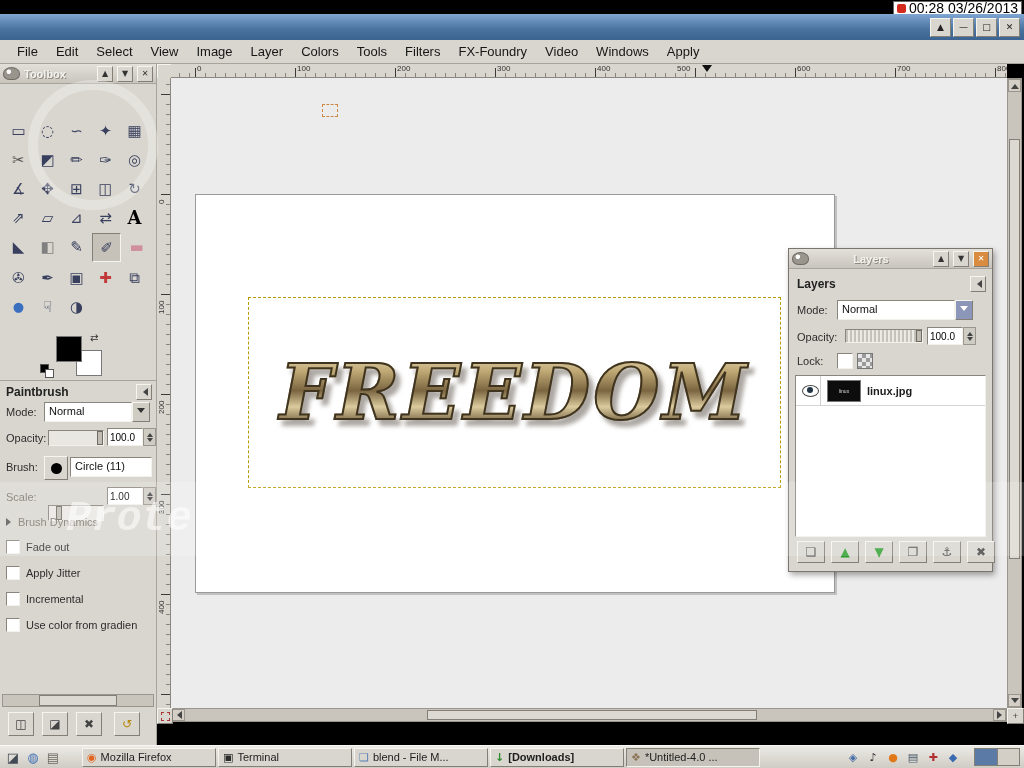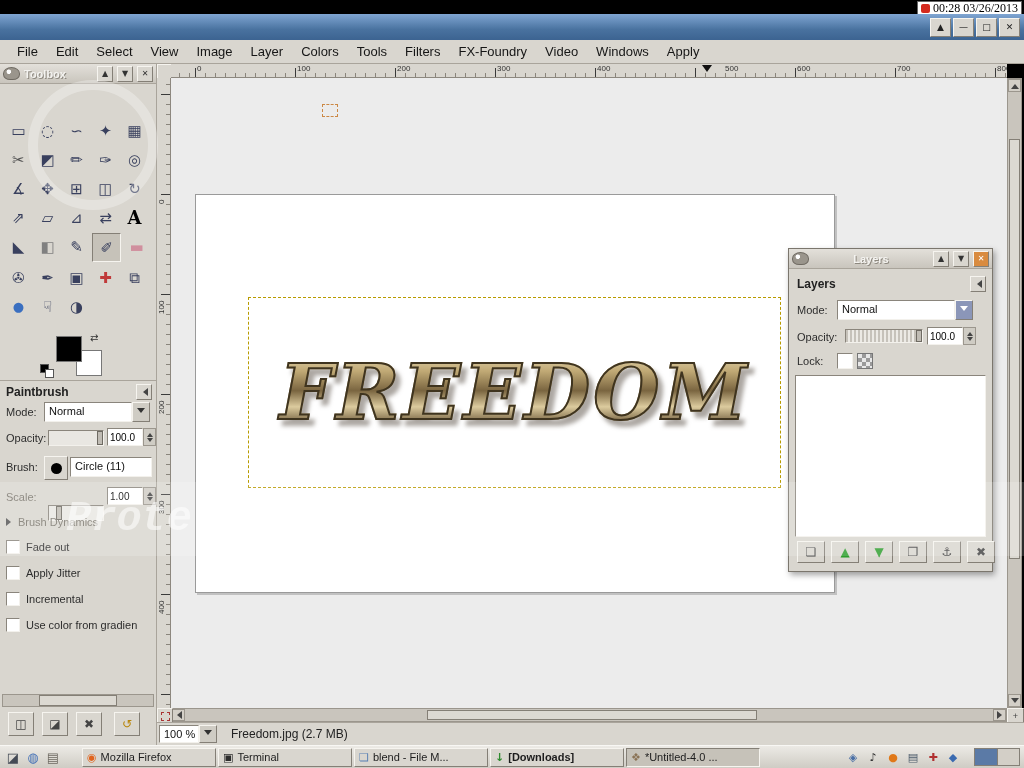--- a/index.html
+++ b/index.html
@@ -6,21 +6,21 @@
   .screen{position:relative;width:1024px;height:768px;background:#000;overflow:hidden;
           font-family:"Liberation Sans",sans-serif;color:#111;}
   .a{position:absolute;}
   .ic{font-family:"DejaVu Sans",sans-serif;}
   
   .out{border:1px solid;border-color:#f6f4ef #847f76 #847f76 #f6f4ef;background:#d9d6cf;}
   
   .topbar{left:0;top:0;width:1024px;height:14px;background:#000;}
   .clock{right:2px;top:1px;height:12px;background:#fff;border:1px solid #666;display:flex;align-items:center;padding:0 3px;gap:3px;}
   .clock-ic{width:9px;height:9px;background:#d42a1e;border-radius:2px;}
-  .clock-tx{font-family:Liberation Serif, serif;font-size:12px;line-height:10px;color:#000;}
+  .clock-tx{font-family:Liberation Sans, sans-serif;font-size:14px;line-height:10px;color:#000;}
   
   .titlebar{left:0;top:14px;width:1024px;height:26px;background:linear-gradient(180deg,#7fa5d2,#49729f 60%,#3c6391);display:flex;align-items:center;justify-content:center;}
   .title{color:#fff;font-weight:bold;font-size:12px;text-shadow:1px 1px 1px #2a4668;}
   .tbtns{position:absolute;right:4px;top:4px;display:flex;gap:2px;}
   .tbtn{width:19px;height:17px;font-size:9px;line-height:16px;text-align:center;color:#222;cursor:default;}
   
   .menubar{left:0;top:40px;width:1024px;height:24px;background:#d9d6cf;border-bottom:1px solid #a9a49b;display:flex;align-items:center;padding-left:8px;box-sizing:border-box;}
   .menu-item{font-size:13px;padding:3px 9px;color:#161616;}
   
   .panel{background:#d9d6cf;}
@@ -284,21 +284,21 @@
   </div>
 
   <div class="a out" style="left:157px;top:64px;width:14px;height:14px;"></div>
 
   <div class="a hruler" style="left:171px;top:64px;width:836px;height:14px;">
     <span class="rnum" style="left:26px;">0</span>
     <span class="rnum" style="left:126px;">100</span>
     <span class="rnum" style="left:226px;">200</span>
     <span class="rnum" style="left:326px;">300</span>
     <span class="rnum" style="left:426px;">400</span>
-    <span class="rnum" style="left:554px;">500</span>
+    <span class="rnum" style="left:506px;">500</span>
     <span class="rnum" style="left:626px;">600</span>
     <span class="rnum" style="left:726px;">700</span>
     <span class="rnum" style="left:826px;">800</span>
     <span class="rmarker" style="left:531px;"></span>
   </div>
 
   <div class="a vruler" style="left:157px;top:78px;width:14px;height:630px;">
     <span class="vnum" style="top:126px;">0</span>
     <span class="vnum" style="top:236px;">100</span>
     <span class="vnum" style="top:336px;">200</span>
@@ -332,29 +332,20 @@
     <span class="a sbarrow" style="right:0;top:0;width:13px;height:12px;">
         <span style="width:0;height:0;border:4px solid transparent;border-left:5px solid #444;margin-right:-3px;"></span>
       </span>
   </div>
 
   <span class="a out" style="left:157px;top:708px;width:14px;height:14px;display:flex;align-items:center;justify-content:center;">
       <span style="width:7px;height:7px;border:1px dashed #a33;"></span>
     </span>
   <span class="a out" style="left:1007px;top:708px;width:15px;height:14px;display:flex;align-items:center;justify-content:center;font-size:9px;color:#444;">+</span>
 
-  <div class="a statusbar" style="left:157px;top:722px;width:867px;height:23px;">
-    <div class="combo" style="width:58px;height:18px;">
-      <span class="cval">100 %</span>
-      <span class="carrowbtn">
-          <span class="tri-d" style="margin-top:0;"></span>
-        </span>
-    </div>
-    <span class="status-tx">Freedom.jpg (2.7 MB)</span>
-  </div>
 
   <div class="a dialog" style="left:788px;top:248px;width:203px;height:322px;z-index:40;">
     <div class="a phdr" style="left:0;top:0;width:100%;">
       <span class="wilber"></span>
       <span class="ptitle" style="text-align:center;">Layers</span>
       <span class="pbtn out ic">▲</span>
       <span class="pbtn out ic">▼</span>
       <span class="pbtn out ic" style="background:#d98b3f;color:#fff;">✕</span>
     </div>
 
@@ -381,20 +372,29 @@
           <b class="up"></b>
           <b class="dn"></b>
         </span>
     </div>
 
     <span class="a lbl" style="left:8px;top:106px;">Lock:</span>
     <span class="a chk" style="left:48px;top:104px;width:14px;height:14px;"></span>
     <span class="a checker" style="left:68px;top:104px;width:14px;height:14px;"></span>
 
     <div class="a llist" style="left:6px;top:126px;width:189px;height:160px;">
+      <div class="lrow">
+        <span class="eyecell">
+            <span class="eye"></span>
+          </span>
+        <span class="thumb t-linux">
+            <span>linux</span>
+          </span>
+        <span class="lname">linux.jpg</span>
+      </div>
     </div>
 
     <div class="a" style="left:8px;top:292px;display:flex;gap:6px;">
       <span class="lbtn out ic">❏</span>
       <span class="lbtn out ic">▲</span>
       <span class="lbtn out ic">▼</span>
       <span class="lbtn out ic">❐</span>
       <span class="lbtn out ic">⚓</span>
       <span class="lbtn out ic">✖</span>
     </div>

